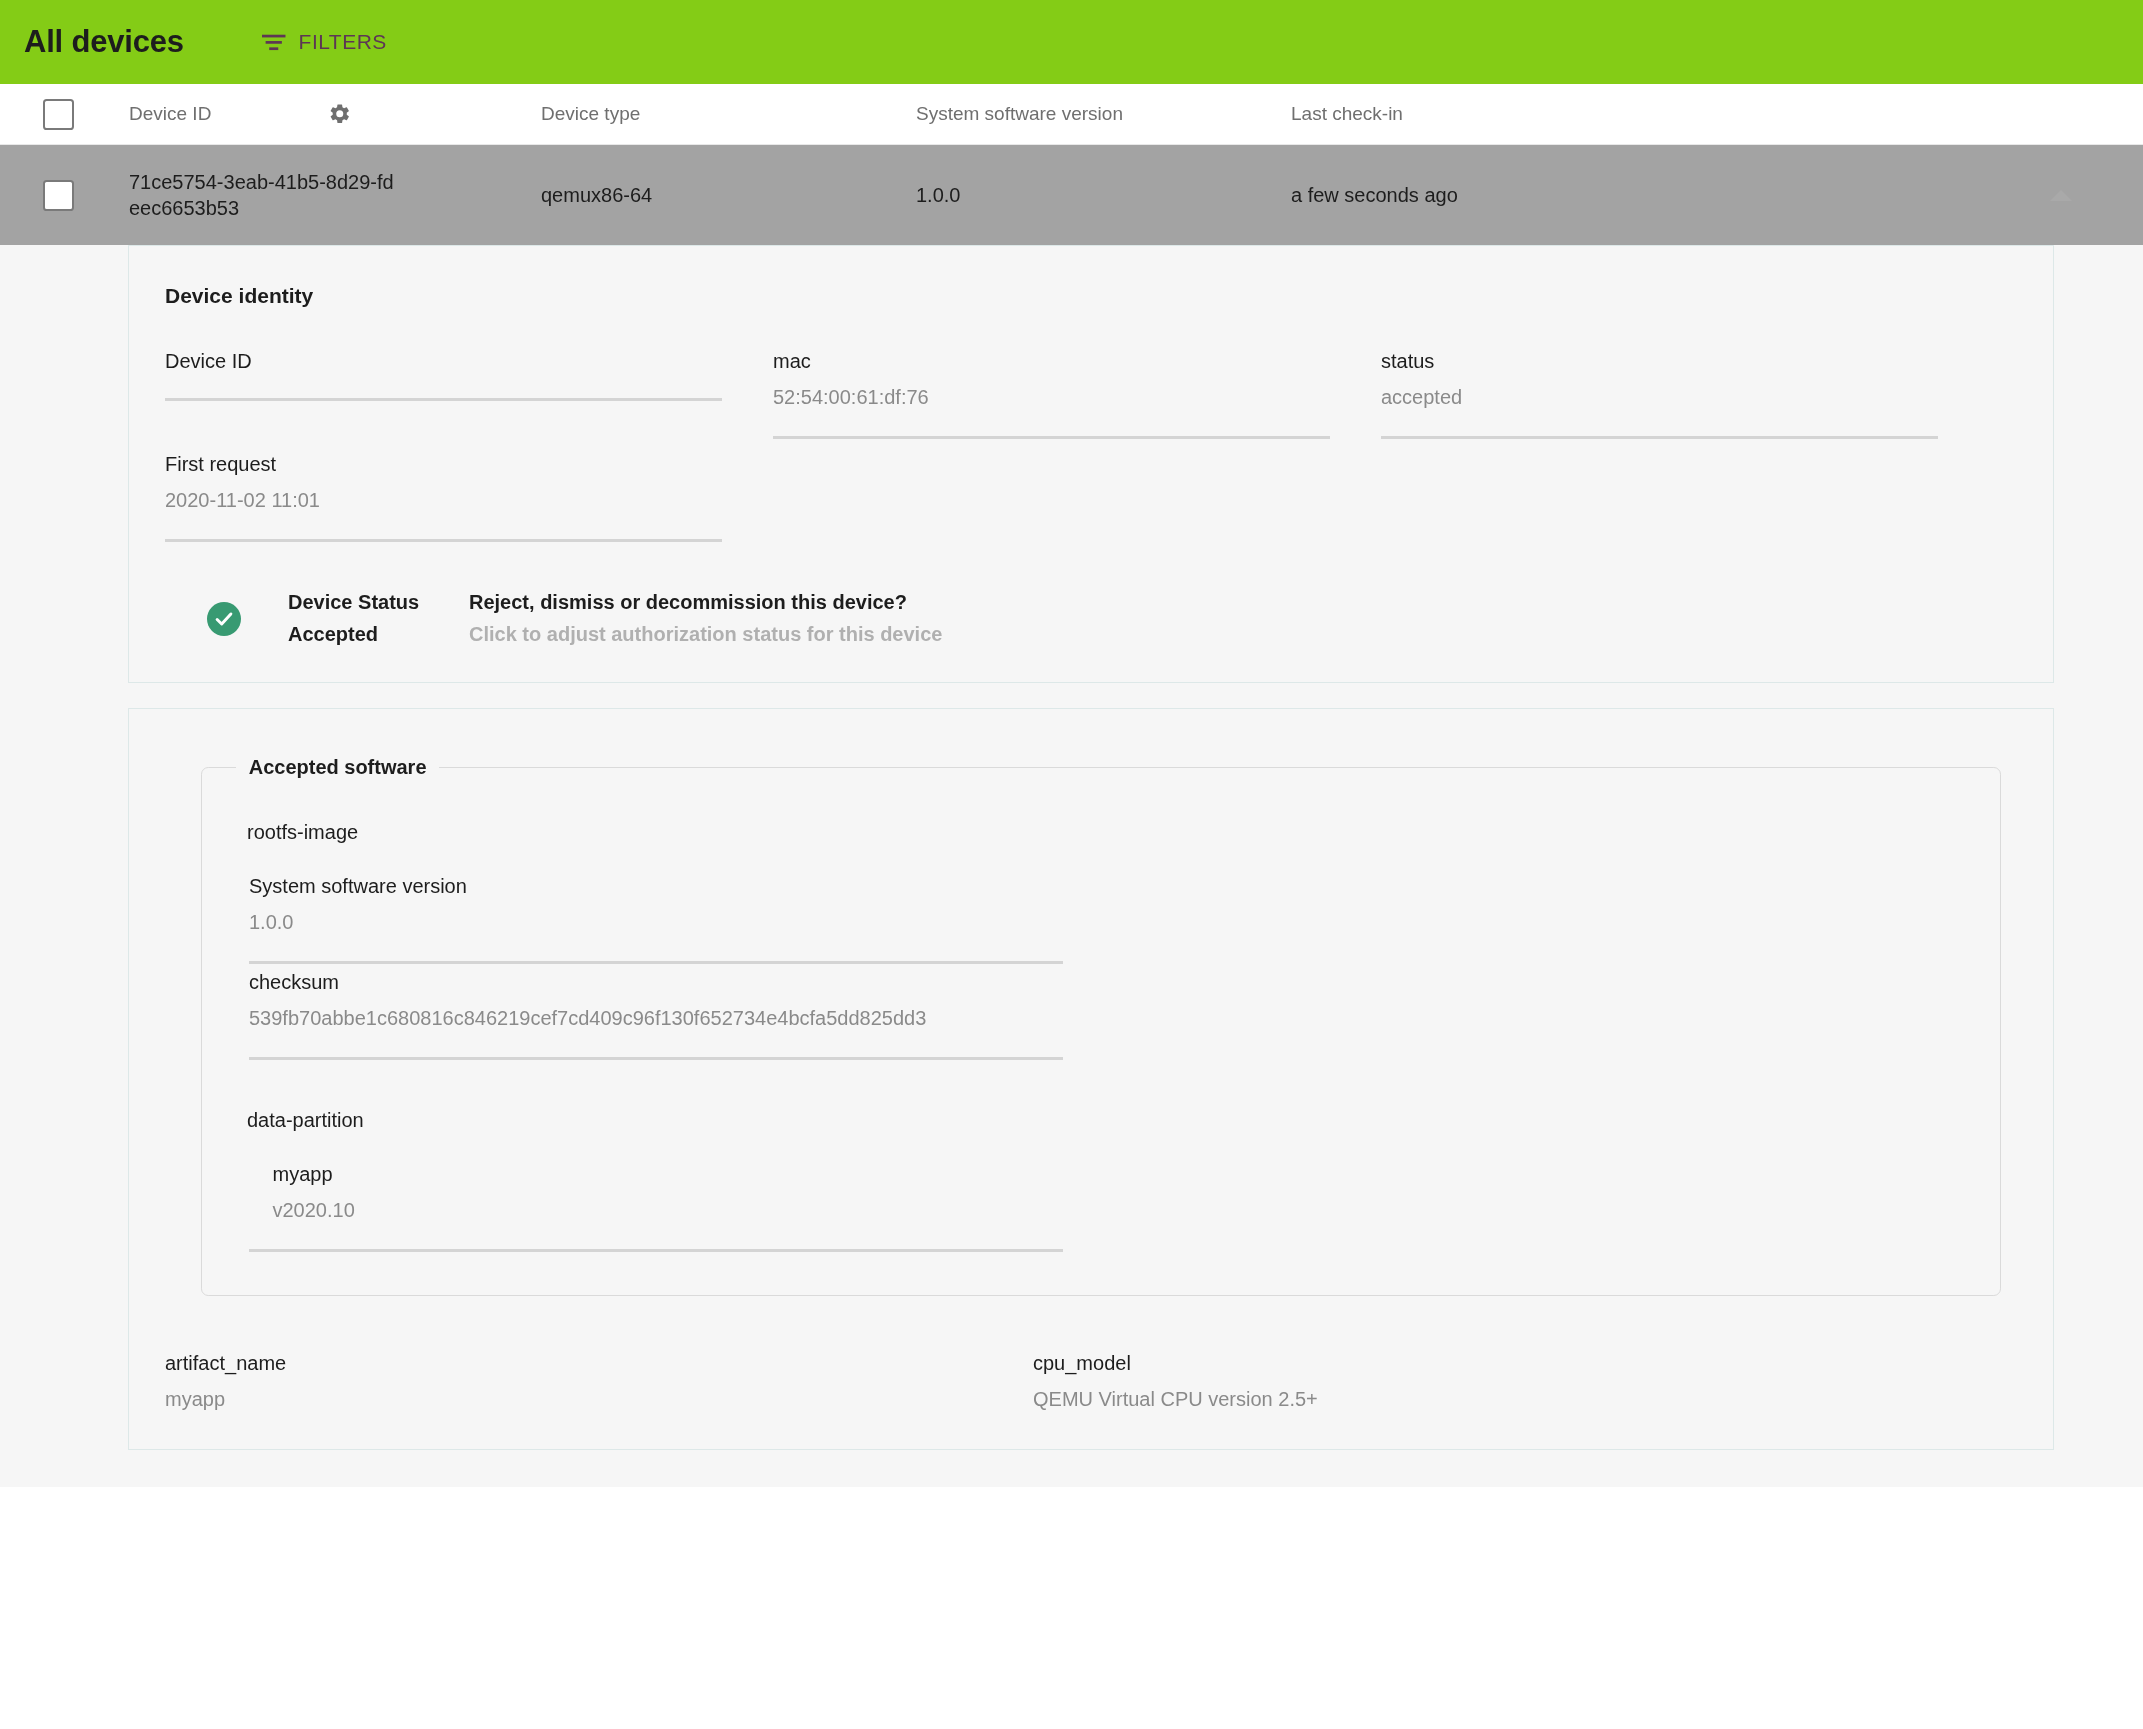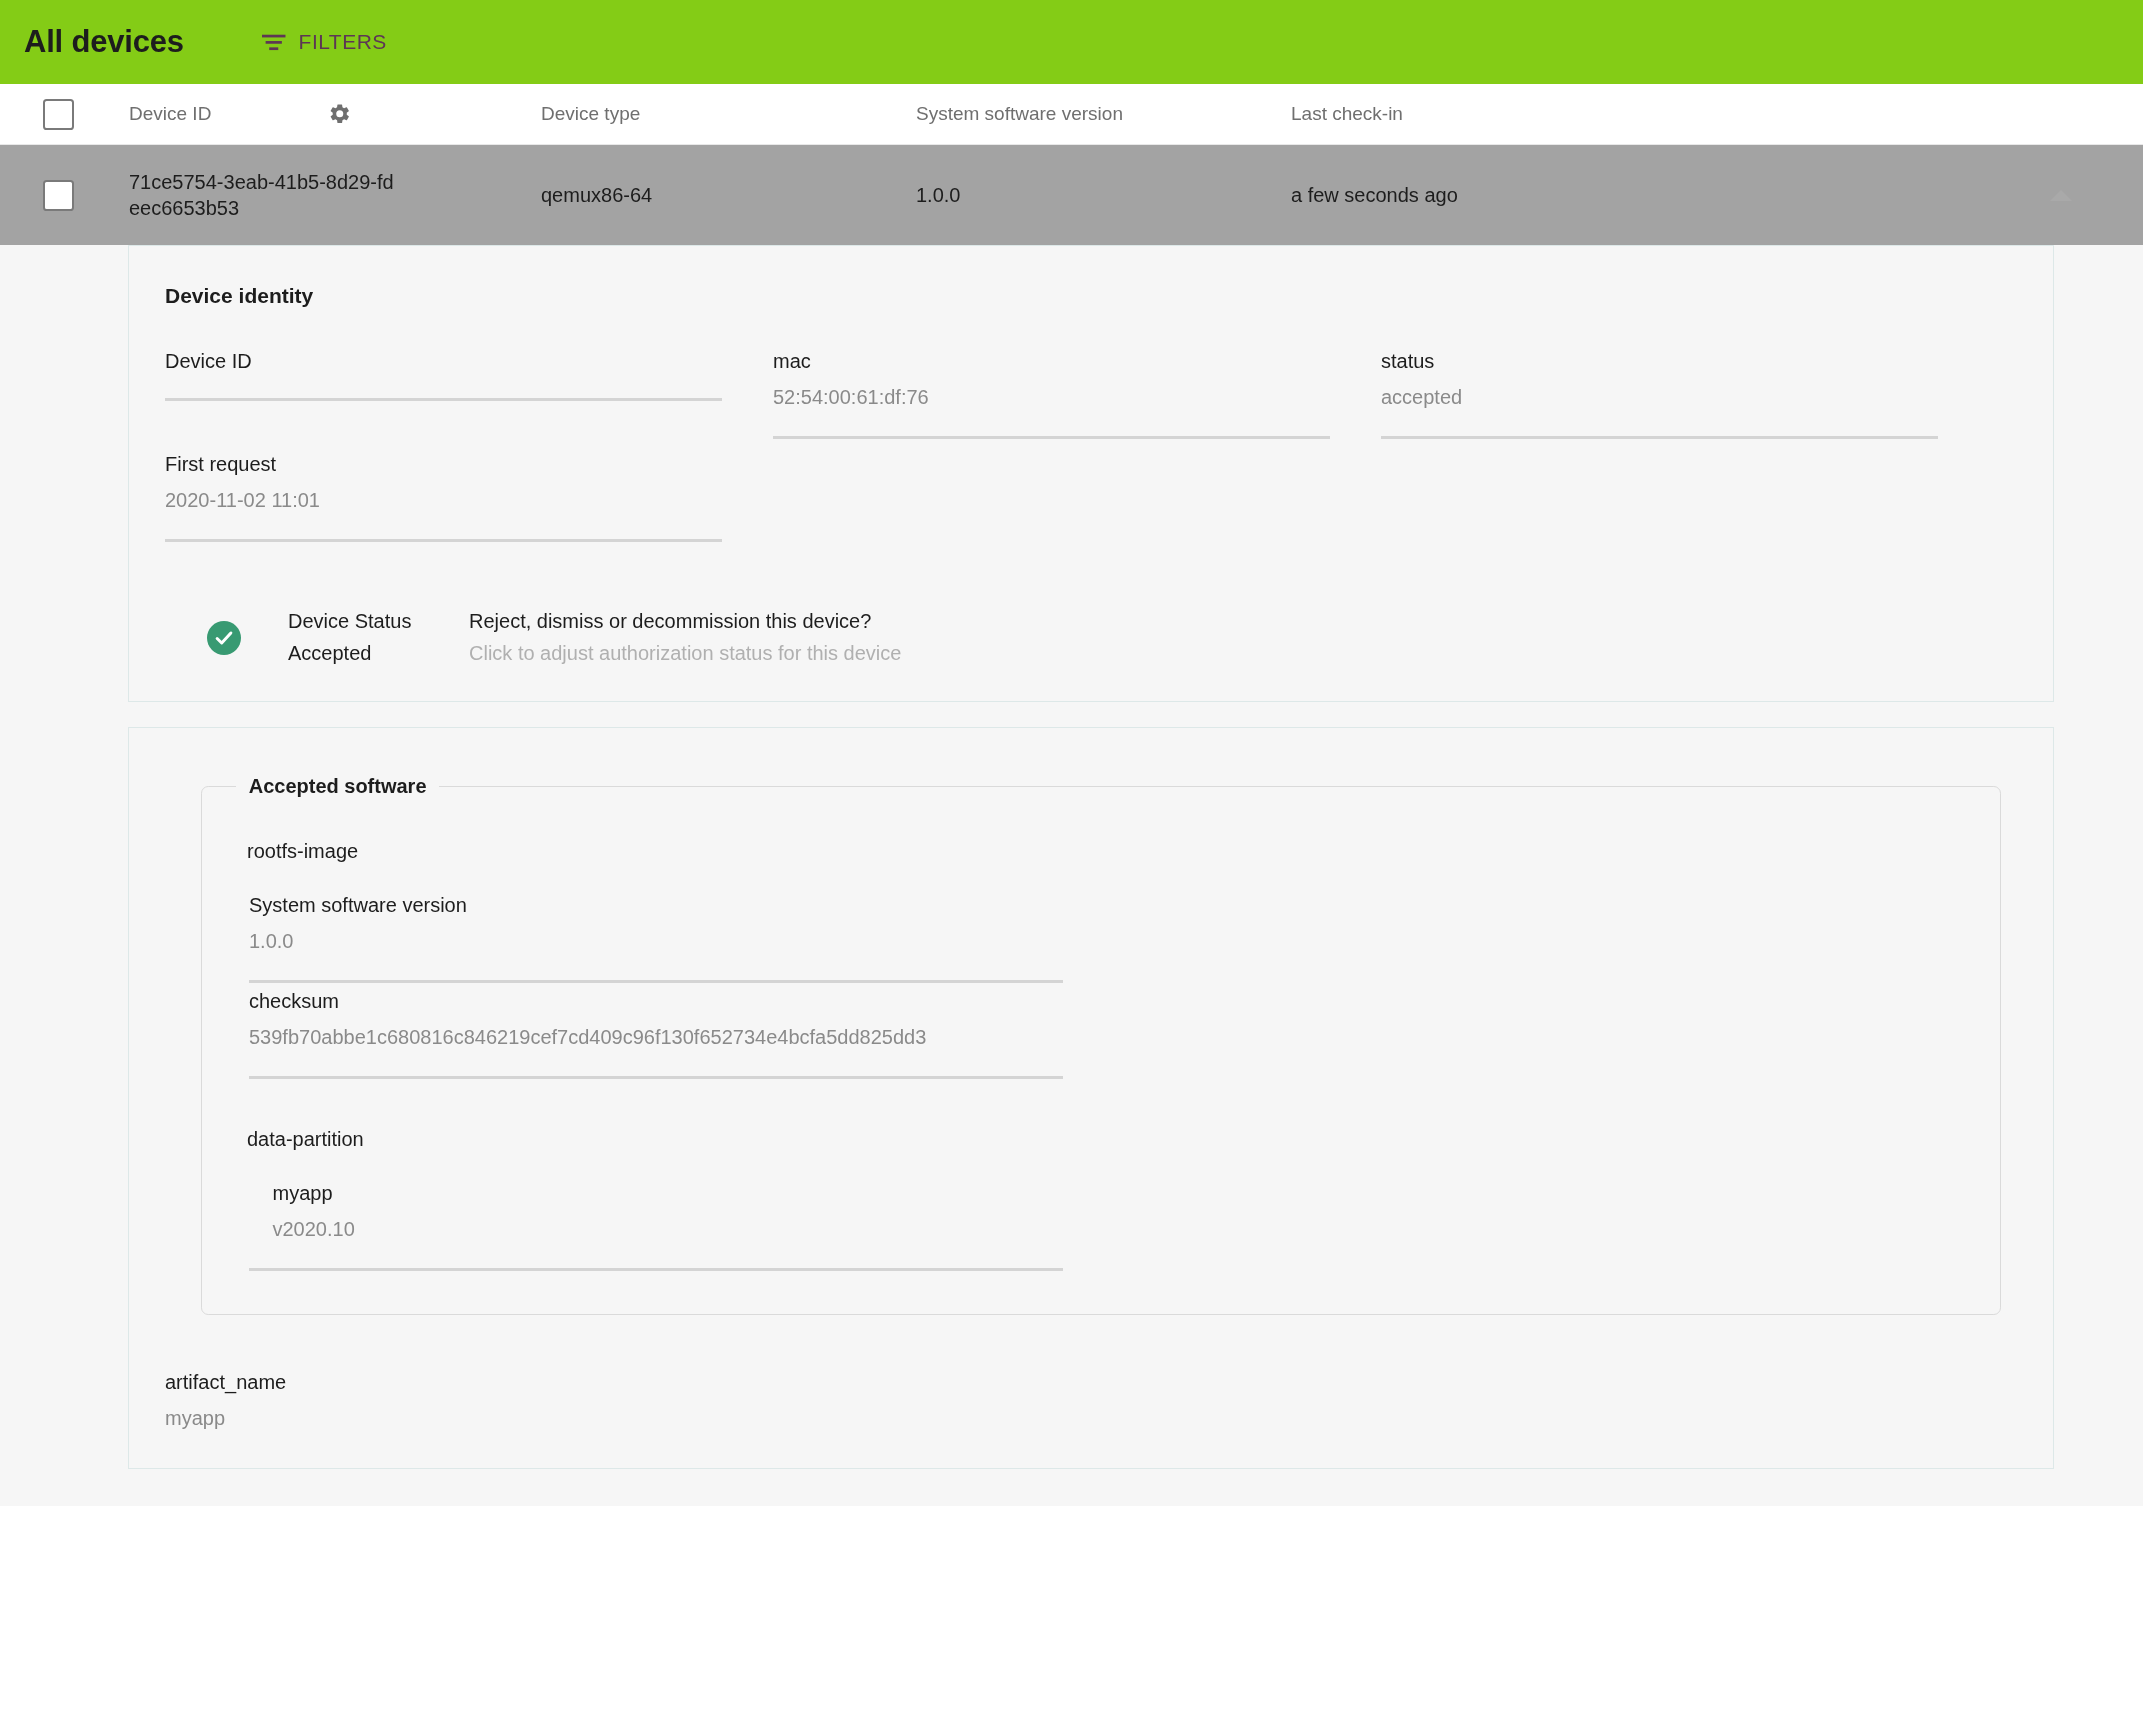--- a/index.html
+++ b/index.html
@@ -136,23 +136,24 @@
   .field-underline {
     height: 2.7px;
     background: #d4d4d4;
     margin-top: 25px;
   }
 
   
   .status-block {
     display: flex;
     align-items: center;
-    margin-top: 54px;
+    margin-top: 35px;
     padding-left: 42px;
     cursor: pointer;
+    font-weight: bold;
   }
   .status-check {
     width: 34px; height: 34px;
     border-radius: 50%;
     background: #389a72;
     display: flex;
     align-items: center;
     justify-content: center;
     flex: none;
   }
@@ -320,17 +321,21 @@
           <div class="field-underline"></div>
         </div>
       </div>
     </fieldset>
 
     <div class="inventory-fields">
       <div class="inv-field">
         <div class="field-label">artifact_name</div>
         <div class="field-value">myapp</div>
       </div>
+      <div class="inv-field">
+        <div class="field-label">cpu_model</div>
+        <div class="field-value">QEMU Virtual CPU version 2.5+</div>
+      </div>
     </div>
   </div>
 
 </div>
 
 
 </body></html>

